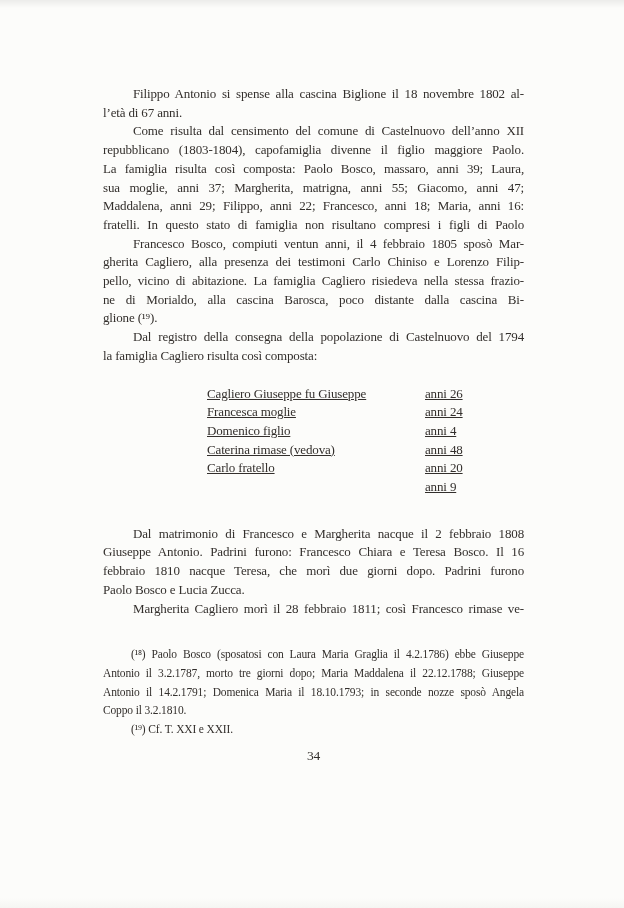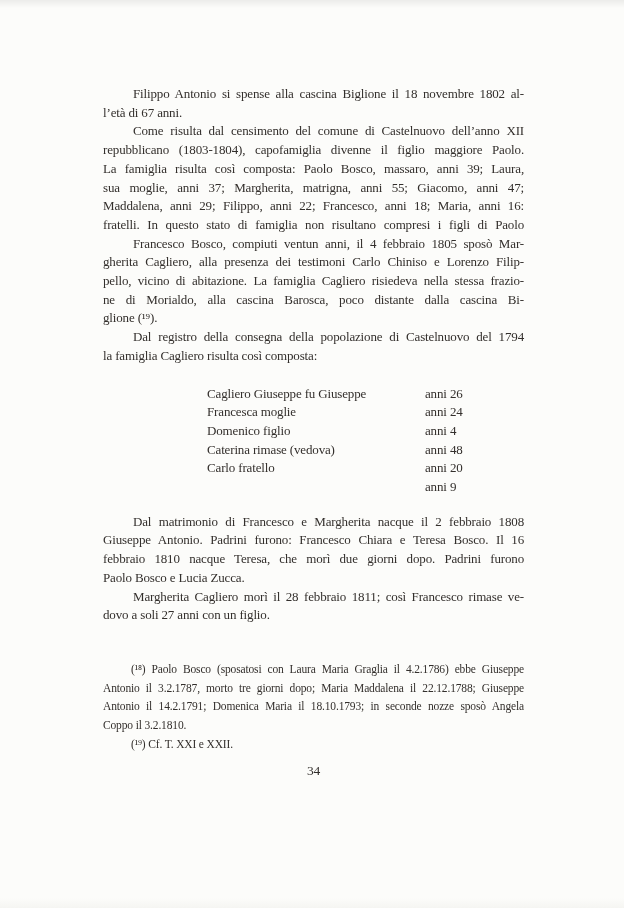--- a/index.html
+++ b/index.html
@@ -38,31 +38,32 @@
   }
   .para { margin: 0; }
   .line {
     text-align: justify;
     text-align-last: justify;
   }
   .line.last { text-align-last: left; }
   .line.ind { text-indent: 30px; }
 
   .fam-table {
-    margin: 19px 0 16px 104px;
+    margin: 19px 0 28px 104px;
+    text-decoration: underline;
   }
   .frow {
     display: flex;
     line-height: 18.7px;
   }
   .fname { width: 218px; }
   .fage { }
 
   .footnotes {
-    margin-top: 35px;
+    margin-top: 27px;
     font-size: 11.5px;
     line-height: 18.7px;
   }
   .footnotes .line.ind { text-indent: 28px; }
 
   .page-number {
     margin-top: 8px;
     font-size: 13.5px;
     text-align: center;
   }
@@ -130,21 +131,20 @@
 
   <div class="para">
     <div class="line ind">Dal matrimonio di Francesco e Margherita nacque il 2 febbraio 1808</div>
     <div class="line">Giuseppe Antonio. Padrini furono: Francesco Chiara e Teresa Bosco. Il 16</div>
     <div class="line">febbraio 1810 nacque Teresa, che morì due giorni dopo. Padrini furono</div>
     <div class="line last">Paolo Bosco e Lucia Zucca.</div>
   </div>
 
   <div class="para">
     <div class="line ind">Margherita Cagliero morì il 28 febbraio 1811; così Francesco rimase ve-</div>
-    <div class="line last">dovo a soli 27 anni con un figlio.</div>
   </div>
 
   <div class="footnotes">
     <div class="para">
       <div class="line ind">(¹⁸) Paolo Bosco (sposatosi con Laura Maria Graglia il 4.2.1786) ebbe Giuseppe</div>
       <div class="line">Antonio il 3.2.1787, morto tre giorni dopo; Maria Maddalena il 22.12.1788; Giuseppe</div>
       <div class="line">Antonio il 14.2.1791; Domenica Maria il 18.10.1793; in seconde nozze sposò Angela</div>
       <div class="line last">Coppo il 3.2.1810.</div>
     </div>
     <div class="para">

